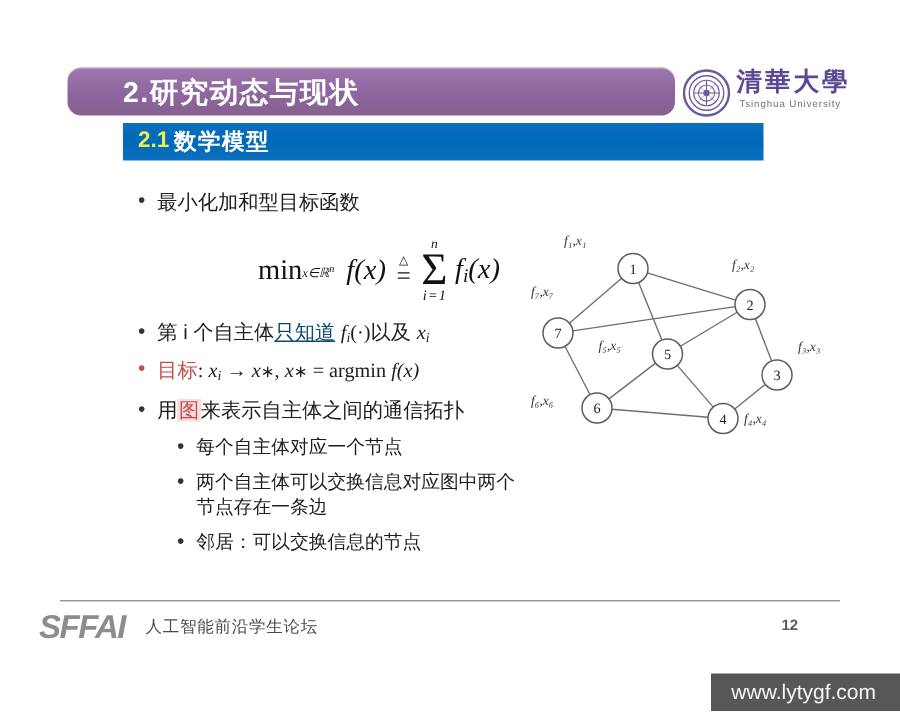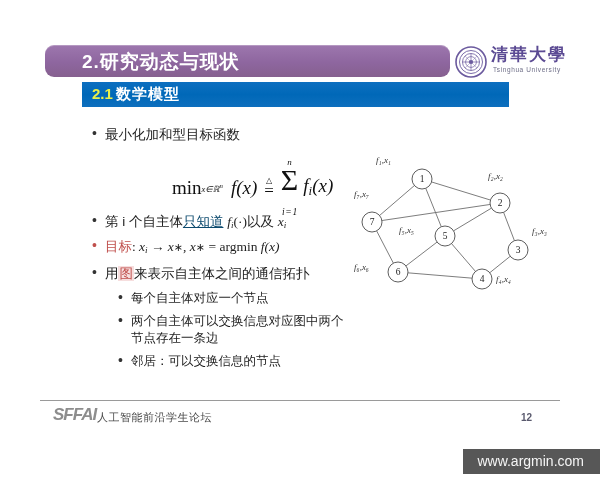--- a/index.html
+++ b/index.html
@@ -196,21 +196,21 @@
   .eqdef-tri { font-size: 8px; }
   .eqdef-eq { font-size: 17px; margin-top: -3px; }
   .sigma-stack {
     display: inline-flex;
     flex-direction: column;
     align-items: center;
     line-height: 1;
   }
   .sigma-top { font-size: 9px; font-style: italic; }
   .sigma-big { font-size: 30px; line-height: 0.85; }
-  .sigma-bot { font-size: 9.5px; font-style: italic; margin-top: 15px; }
+  .sigma-bot { font-size: 9.5px; font-style: italic; margin-top: 1px; }
   .fix { font-size: 19px; font-style: italic; margin-left: 5px; }
 
   
   #graph-figure {
     position: absolute;
     left: 352px;
     top: 152px;
     width: 248px;
     height: 146px;
   }
@@ -219,24 +219,24 @@
   #footer-rule {
     position: absolute;
     left: 40px;
     top: 400px;
     width: 520px;
     height: 1px;
     background: #9a9a9a;
   }
   #sffai-logo {
     position: absolute;
-    left: 53px;
+    left: 26px;
     top: 405px;
     font-family: "Liberation Sans", sans-serif;
-    font-size: 17px;
+    font-size: 22px;
     font-weight: bold;
     font-style: italic;
     letter-spacing: -1px;
     color: #8d8d8d;
   }
   #sffai-sub {
     position: absolute;
     left: 97px;
     top: 410px;
     font-size: 11px;
@@ -385,13 +385,13 @@
       </svg>
   </div>
 
   <div id="footer-rule"></div>
   <div id="sffai-logo">SFFAI</div>
   <div id="sffai-sub">人工智能前沿学生论坛</div>
   <div id="page-number">12</div>
 
 </div>
 
-<div id="watermark">www.argmin.com</div>
+<div id="watermark">www.lytygf.com</div>
 
 </body></html>

